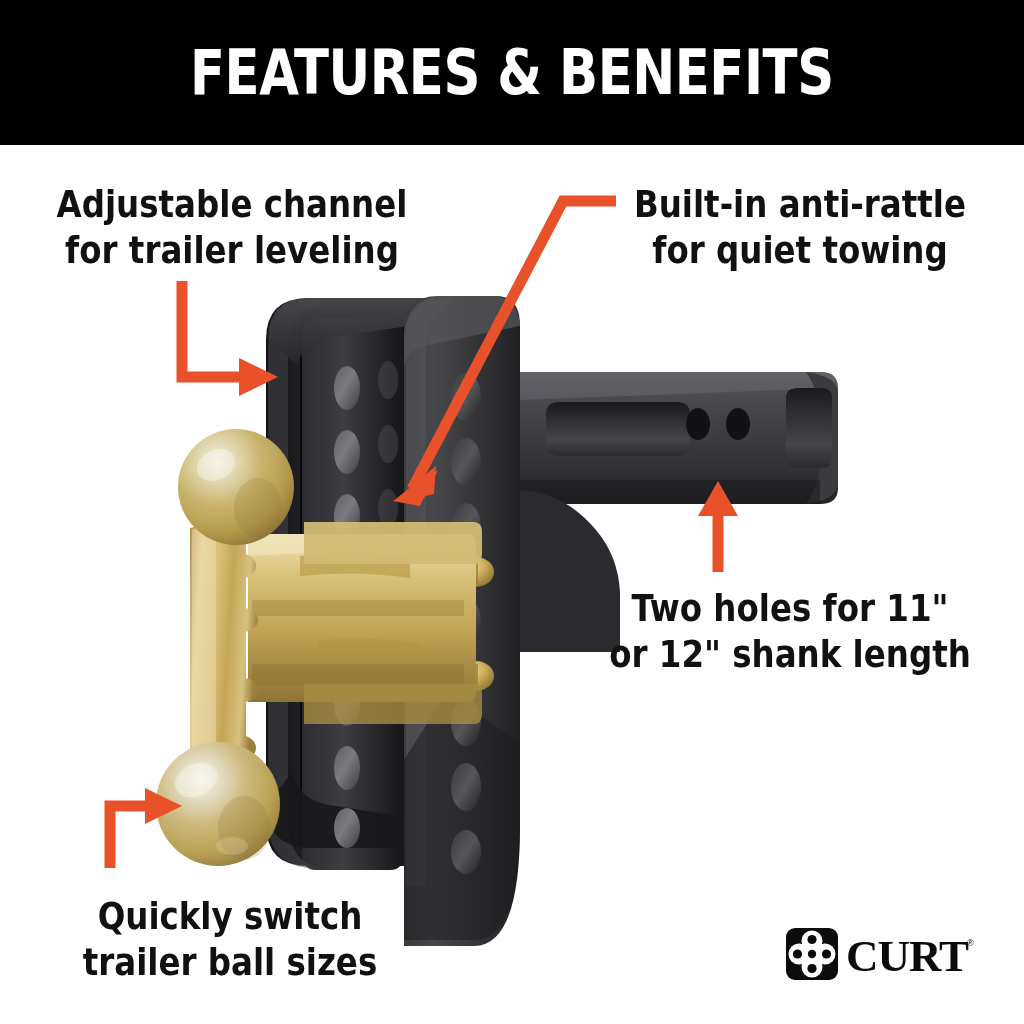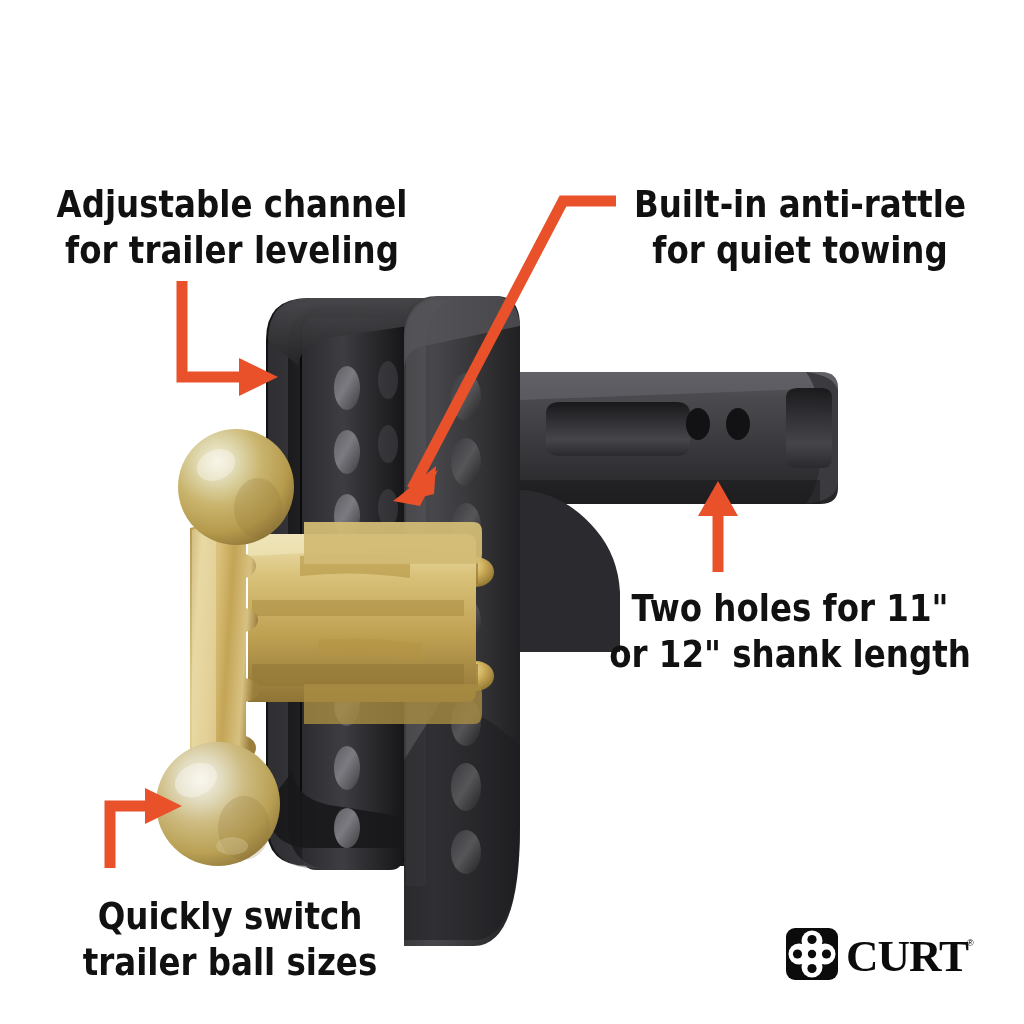--- a/index.html
+++ b/index.html
@@ -55,20 +55,23 @@
   #arrows-layer{pointer-events:none;}
 
   
   #curt-logo{position:absolute;left:786px;top:926px;width:190px;height:56px;}
 </style>
 </head>
 <body>
 
 <div id="page">
 
+  <div class="header-bar">
+    <div class="header-title">FEATURES &amp; BENEFITS</div>
+  </div>
 
   <svg class="layer" id="product-layer" viewBox="0 0 1024 1024">
     <defs>
 
       <linearGradient id="gBlackFace" x1="0" y1="0" x2="1" y2="0">
         <stop offset="0" stop-color="#121214"></stop>
         <stop offset="0.35" stop-color="#2b2b2e"></stop>
         <stop offset="0.8" stop-color="#1a1a1c"></stop>
         <stop offset="1" stop-color="#0d0d0f"></stop>
       </linearGradient>

